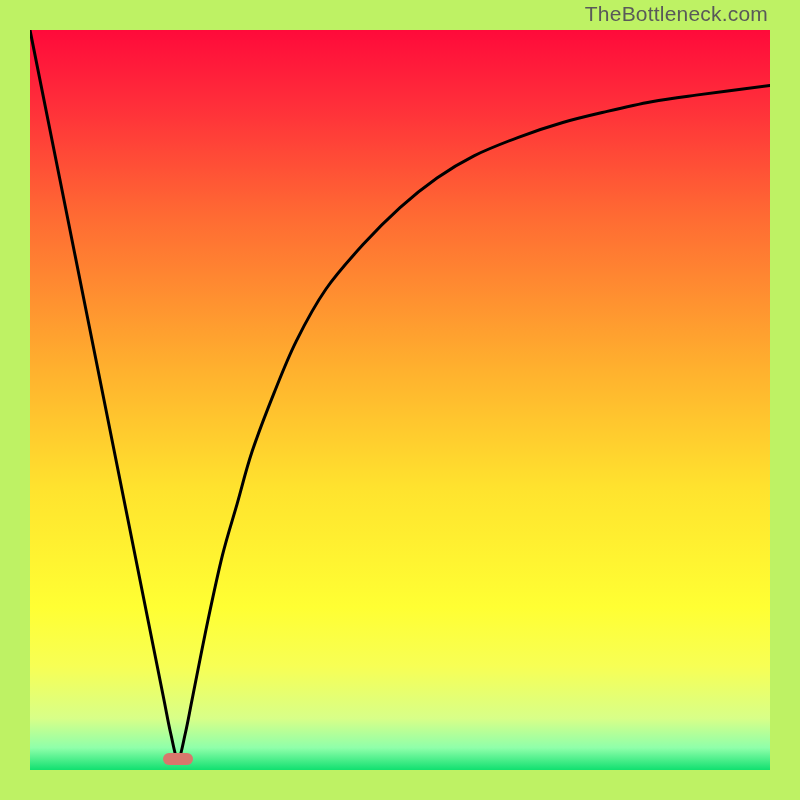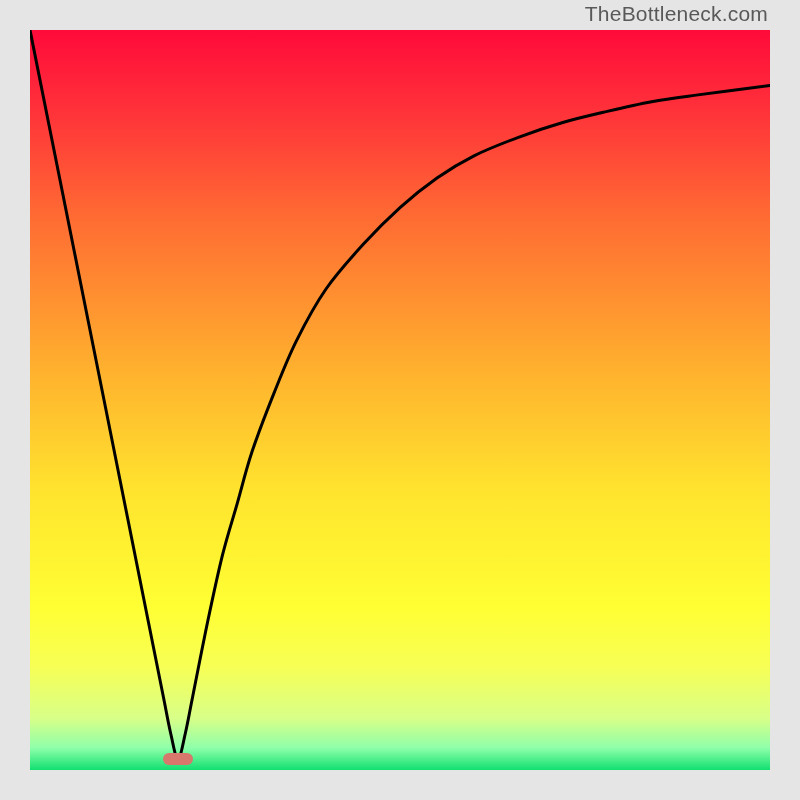--- a/index.html
+++ b/index.html
@@ -8,21 +8,21 @@
     width: 800px;
     height: 800px;
     overflow: hidden;
     background: #000;
     font-family: Arial, Helvetica, sans-serif;
   }
   .frame {
     position: relative;
     width: 800px;
     height: 800px;
-    background: #e5e5e5;
+    background: #bef264;
   }
   .plot-area {
     position: absolute;
     left: 30px;
     top: 30px;
     width: 740px;
     height: 740px;
     overflow: hidden;
   }
   .gradient-bg {

